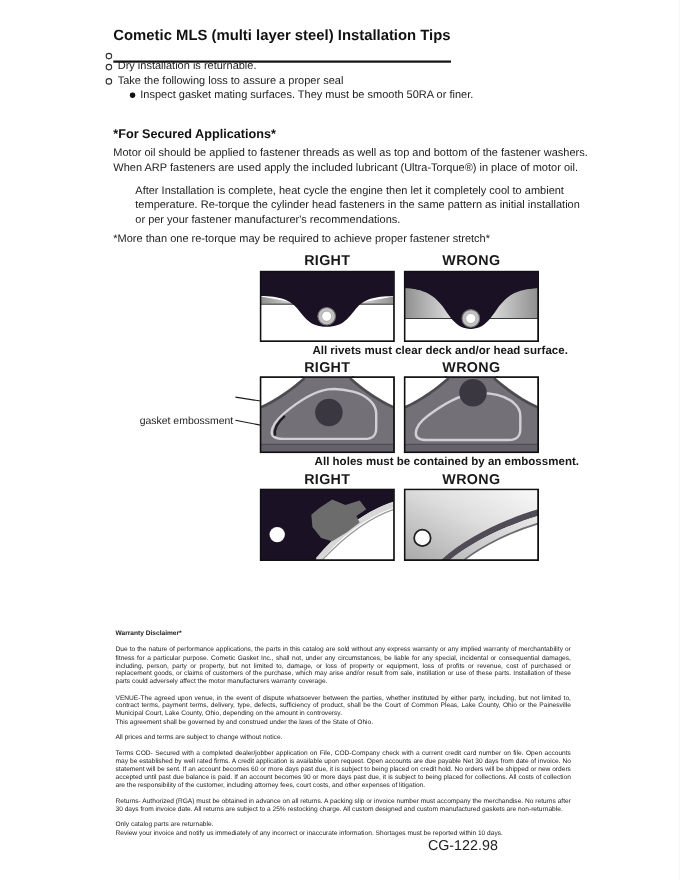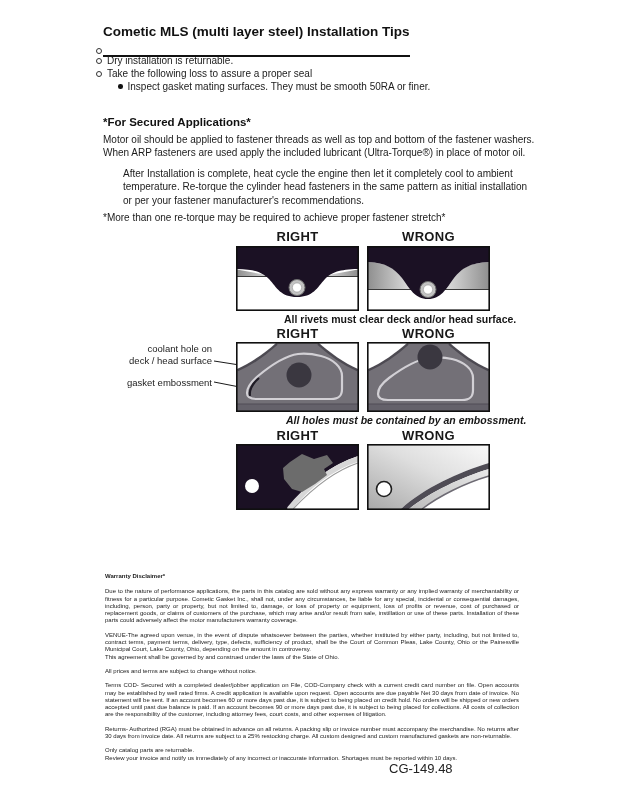--- a/index.html
+++ b/index.html
@@ -97,22 +97,20 @@
     <circle cx="61" cy="43.5" r="8" fill="#c2c2c2" stroke="#6e6e6e" stroke-width="1"></circle>
     <circle cx="61" cy="43.5" r="4.6" fill="#ffffff" stroke="#999999" stroke-width="0.6"></circle>
     <rect x="0.8" y="0.8" width="121.4" height="63.4" fill="none" stroke="#101010" stroke-width="1.6"></rect>
   </svg>
 
   <div class="abs caption" style="left:236px;top:313px;">All rivets must clear deck and/or head surface.</div>
 
   <div class="abs dlabel" style="left:236px;top:326px;">RIGHT</div>
   <div class="abs dlabel" style="left:367px;top:326px;">WRONG</div>
 
-  <div class="abs callout" style="left:80px;top:343px;width:132px;">coolant hole on
-deck / head surface</div>
   <div class="abs callout" style="left:80px;top:377px;width:132px;">gasket embossment</div>
 
   <svg class="abs" style="left:200px;top:345px;" width="110" height="55" viewBox="0 0 110 55">
     <line x1="14" y1="16" x2="97" y2="29" stroke="#1a1a1a" stroke-width="1"></line>
     <line x1="14" y1="37" x2="60" y2="46" stroke="#1a1a1a" stroke-width="1"></line>
   </svg>
 
   <svg class="abs dbox" style="left:236px;top:342px;" width="123" height="70" viewBox="0 0 123 70">
     <rect x="0" y="0" width="123" height="70" fill="#737077"></rect>
     <rect x="1" y="62" width="121" height="7" fill="#64616a"></rect>
@@ -133,21 +131,21 @@
     <path d="M1,62 H122" stroke="#504d57" stroke-width="1"></path>
     <path d="M40,1 C30,10 15,21 1,27" stroke="#4d4a52" stroke-width="5" fill="none"></path>
     <path d="M83,1 C93,10 108,21 122,27" stroke="#4d4a52" stroke-width="5" fill="none"></path>
     <path d="M1,1 H40 C30,10 15,21 1,27 Z" fill="#ffffff"></path>
     <path d="M122,1 H83 C93,10 108,21 122,27 Z" fill="#ffffff"></path>
     <path d="M62,16 C48,18 34,27 22,36 C14,42 11,47 11,52 C11,56 14,58 21,58 L95,58 C103,58 106,55 106,48 L106,36 C106,27 97,20 85,17 C77,15 70,15 62,16 Z" fill="none" stroke="#d2d0d5" stroke-width="2.2"></path>
     <circle cx="63" cy="15" r="12.5" fill="#3a3740"></circle>
     <rect x="0.8" y="0.8" width="121.4" height="68.4" fill="none" stroke="#101010" stroke-width="1.6"></rect>
   </svg>
 
-  <div class="abs caption" style="left:238px;top:414px;font-style:italic;">All holes must be contained by an embossment.</div>
+  <div class="abs caption" style="left:238px;top:414px;">All holes must be contained by an embossment.</div>
 
   <div class="abs dlabel" style="left:236px;top:428px;">RIGHT</div>
   <div class="abs dlabel" style="left:367px;top:428px;">WRONG</div>
 
   <svg class="abs dbox" style="left:236px;top:444px;" width="123" height="66" viewBox="0 0 123 66">
     <rect x="0" y="0" width="123" height="66" fill="#ffffff"></rect>
     <path d="M1,1 H122 V12 C97,20 71,39 51,65 L1,65 Z" fill="#1b1124"></path>
     <path d="M122,15 C96,23 71,43 53,65" stroke="#d7d7d7" stroke-width="5" fill="none"></path>
     <path d="M122,19 C98,27 75,46 57,65" stroke="#9a9a9a" stroke-width="1.2" fill="none"></path>
     <path d="M54,18 L66,10 L78,15 L91,11 L97,19 L88,25 L91,31 L79,40 L66,48 L56,45 L48,35 L47,24 Z" fill="#6c6c6c"></path>
@@ -182,15 +180,15 @@
     <p>Due to the nature of performance applications, the parts in this catalog are sold without any express warranty or any implied warranty of merchantability or fitness for a particular purpose.  Cometic Gasket Inc., shall not, under any circumstances, be liable for any special, incidental or consequential damages, including, person, party or property, but not limited to, damage, or loss of property or equipment, loss of profits or revenue, cost of purchased or replacement goods, or claims of customers of the purchase, which may arise and/or result from sale, instillation or use of these parts.  Installation of these parts could adversely affect the motor manufacturers warranty coverage.</p>
     <p class="tight">VENUE-The agreed upon venue, in the event of dispute whatsoever between the parties, whether instituted by either party, including, but not limited to, contract terms, payment terms, delivery, type, defects, sufficiency of product, shall be the Court of Common Pleas, Lake County, Ohio or the Painesville Municipal Court, Lake County, Ohio, depending on the amount in controversy.</p>
     <p>This agreement shall be governed by and construed under the laws of the State of Ohio.</p>
     <p>All prices and terms are subject to change without notice.</p>
     <p>Terms COD- Secured with a completed dealer/jobber application on File, COD-Company check with a current credit card number on file.  Open accounts may be established by well rated firms.  A credit application is available upon request.  Open accounts are due payable Net 30 days from date of invoice.  No statement will be sent.  If an account becomes 60 or more days past due, it is subject to being placed on credit hold.  No orders will be shipped or new orders accepted until past due balance is paid.  If an account becomes 90 or more days past due, it is subject to being placed for collections.  All costs of collection are the responsibility of the customer, including attorney fees, court costs, and other expenses of litigation.</p>
     <p>Returns- Authorized (RGA) must be obtained in advance on all returns.  A packing slip or invoice number must accompany the merchandise.  No returns after 30 days from invoice date.  All returns are subject to a 25% restocking charge.  All custom designed and custom manufactured gaskets are non-returnable.</p>
     <p class="tight">Only catalog parts are returnable.</p>
     <p>Review your invoice and notify us immediately of any incorrect or inaccurate information.  Shortages must be reported within 10 days.</p>
   </div>
 
-  <div class="abs footer-code" style="left:389px;top:761px;">CG-149.48</div>
+  <div class="abs footer-code" style="left:389px;top:761px;">CG-122.98</div>
 
 </div>
 
 </body></html>

